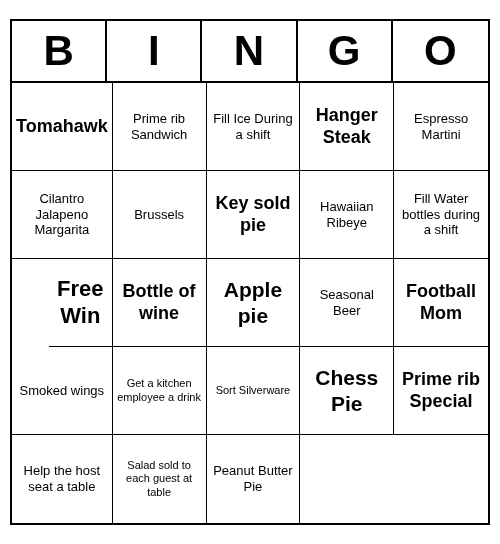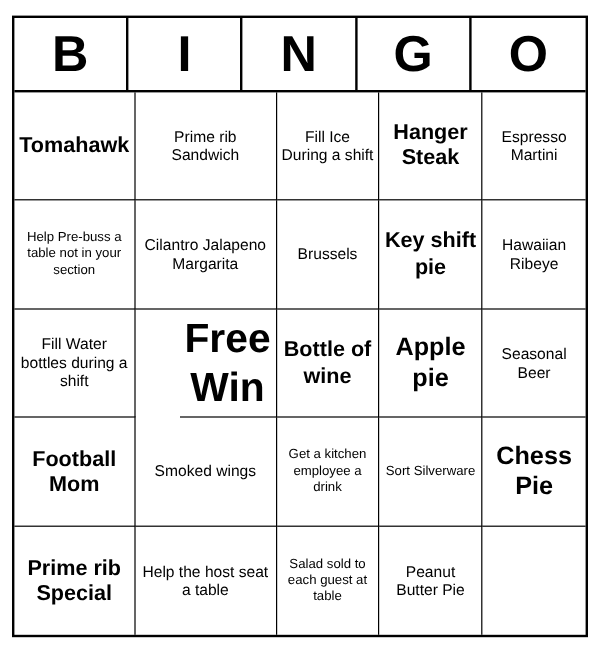--- a/index.html
+++ b/index.html
@@ -51,21 +51,21 @@
       font-size: 13px;
       line-height: 1.2;
     }
     .bingo-cell:nth-child(5n) {
       border-right: none;
     }
     .bingo-cell:nth-child(n+21) {
       border-bottom: none;
     }
     .bingo-cell.free-win {
-      font-size: 34px;
+      font-size: 22px;
       font-weight: bold;
       margin-left: 37px;
     }
     .bingo-cell.large-text {
       font-size: 18px;
       font-weight: bold;
     }
     .bingo-cell.xl-text {
       font-size: 21px;
       font-weight: bold;
@@ -84,24 +84,23 @@
       <div class="bingo-header-cell">N</div>
       <div class="bingo-header-cell">G</div>
       <div class="bingo-header-cell">O</div>
     </div>
   <div class="bingo-grid">
   <div class="bingo-cell large-text">Tomahawk</div>
       <div class="bingo-cell">Prime rib Sandwich</div>
       <div class="bingo-cell">Fill Ice During a shift</div>
       <div class="bingo-cell large-text">Hanger Steak</div>
       <div class="bingo-cell">Espresso Martini</div>
-      <div class="bingo-cell small-text">Help Pre-buss a table not in your section</div>
       <div class="bingo-cell">Cilantro Jalapeno Margarita</div>
       <div class="bingo-cell">Brussels</div>
-      <div class="bingo-cell large-text">Key shift pie</div>
+      <div class="bingo-cell large-text">Key sold pie</div>
       <div class="bingo-cell">Hawaiian Ribeye</div>
       <div class="bingo-cell">Fill Water bottles during a shift</div>
       <div class="bingo-cell free-win">Free Win</div>
       <div class="bingo-cell large-text">Bottle of wine</div>
       <div class="bingo-cell xl-text">Apple pie</div>
       <div class="bingo-cell">Seasonal Beer</div>
       <div class="bingo-cell large-text">Football Mom</div>
       <div class="bingo-cell">Smoked wings</div>
       <div class="bingo-cell small-text">Get a kitchen employee a drink</div>
       <div class="bingo-cell small-text">Sort Silverware</div>

